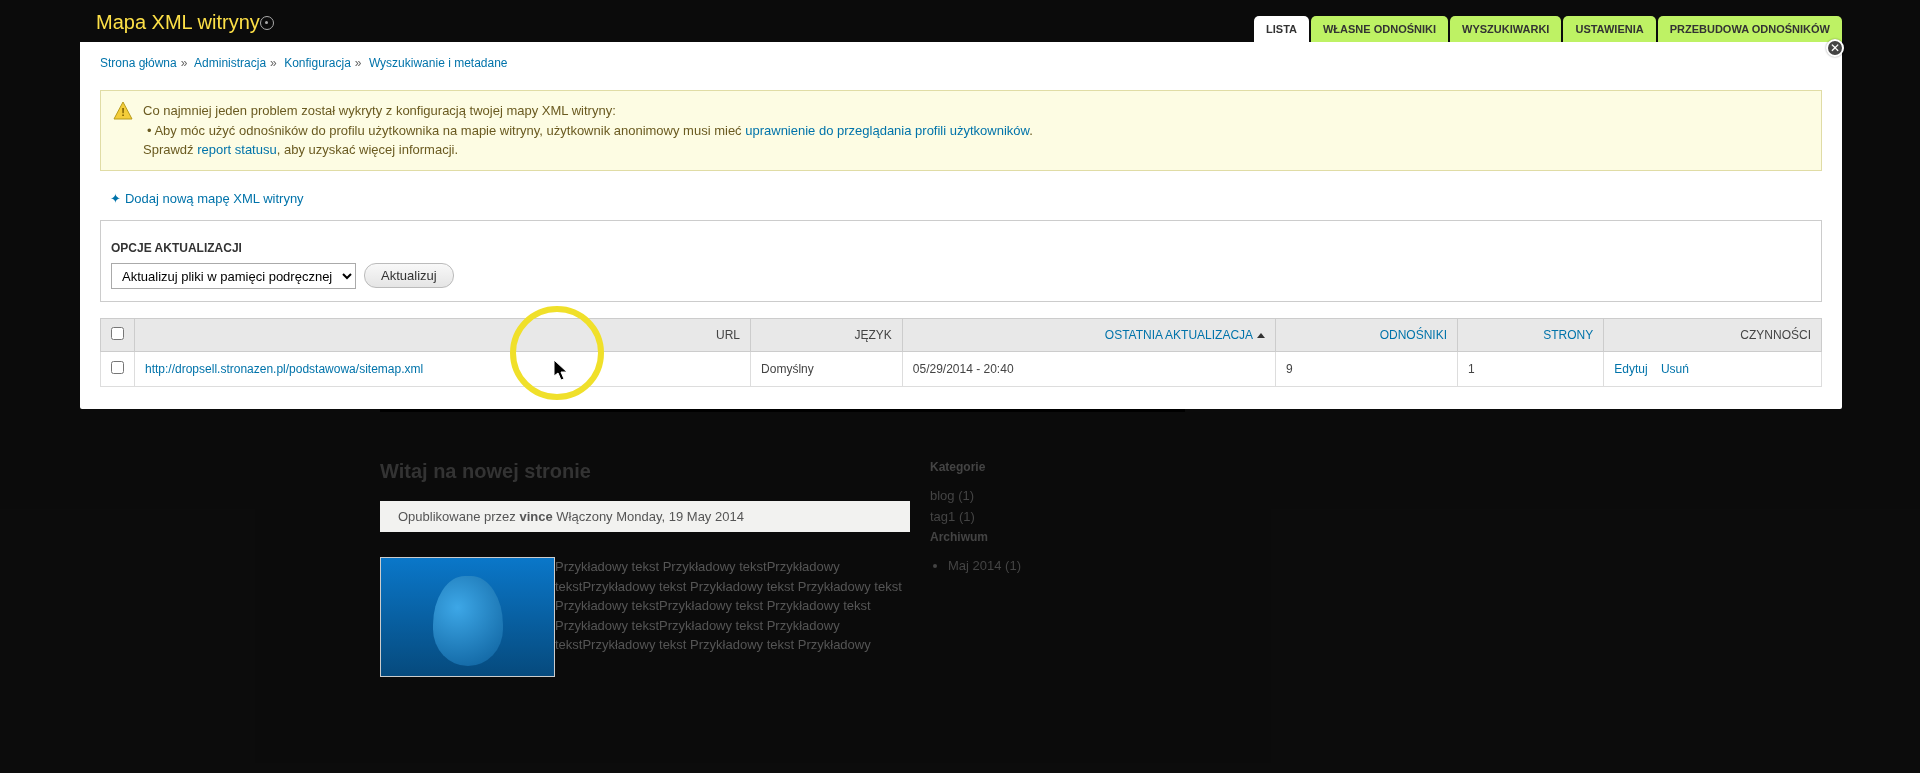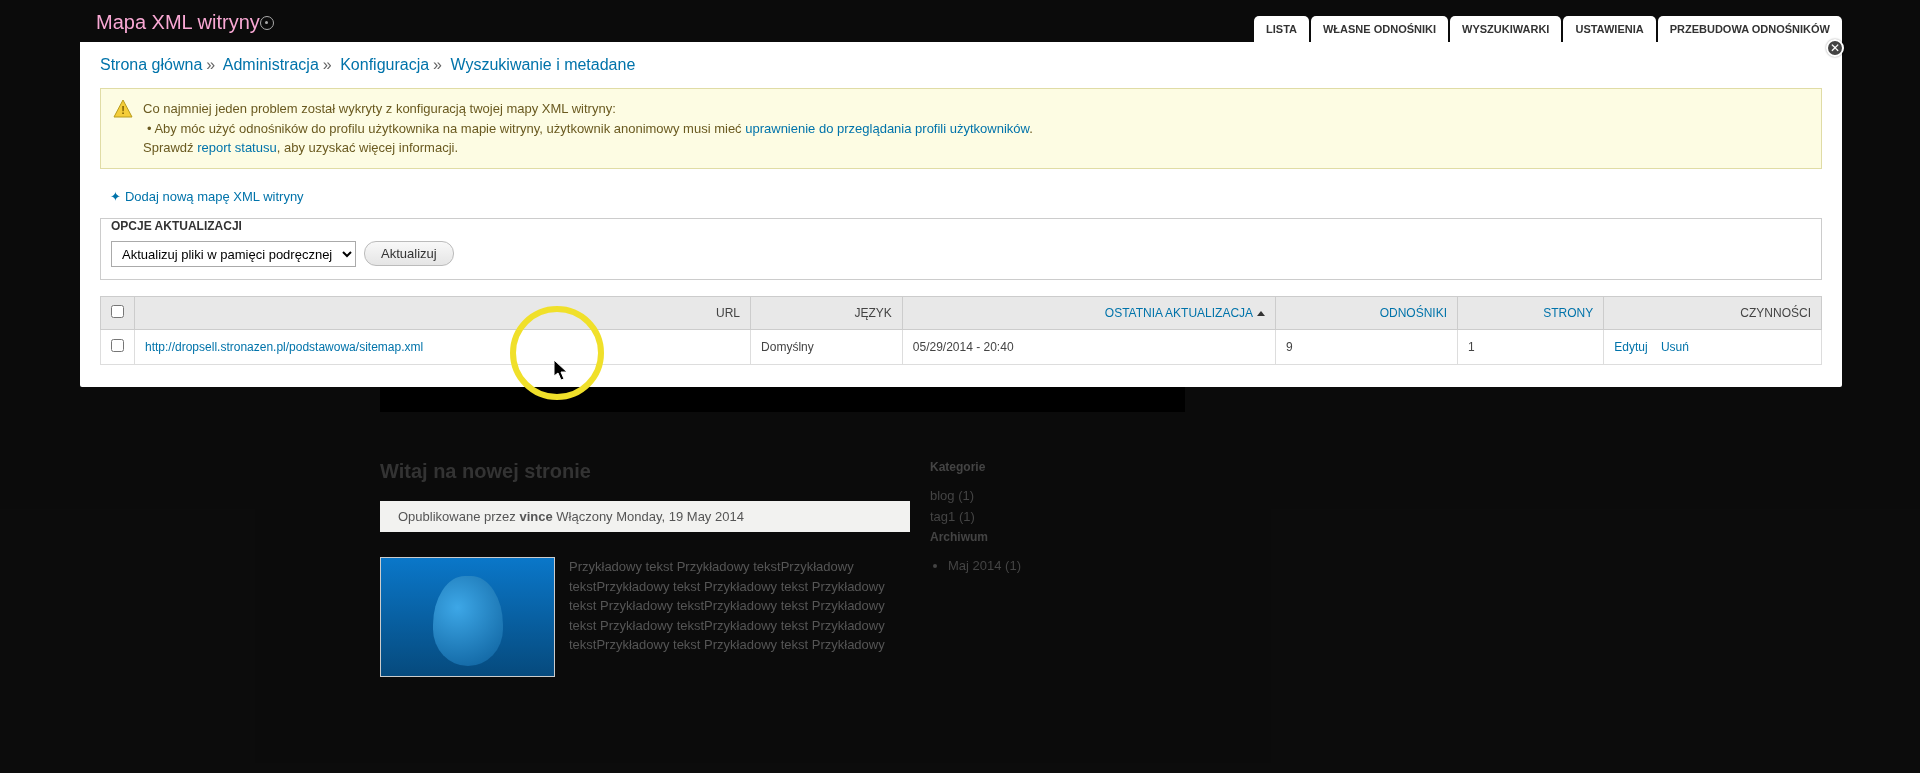--- a/index.html
+++ b/index.html
@@ -44,21 +44,20 @@
 .bg-article .meta {
   background: #f2f2f0;
   padding: 8px 18px;
   font-size: 13px;
   color: #555;
   margin-bottom: 25px;
 }
 
 .bg-article .body-row {
   display: flex;
-  gap: 14px;
 }
 
 .bg-article .thumb {
   width: 175px;
   height: 120px;
   background: linear-gradient(#0a77c9, #064a7d);
   border: 1px solid #ccc;
   position: relative;
 }
 
@@ -114,21 +113,21 @@
 }
 
 .admin-header {
   height: 42px;
   display: flex;
   align-items: flex-end;
   justify-content: space-between;
 }
 
 .admin-title {
-  color: #f9a8d4;
+  color: #fde047;
   font-size: 20px;
   font-weight: normal;
   padding: 8px 16px;
   display: flex;
   align-items: center;
 }
 
 .admin-title .refresh-icon {
   width: 14px;
   height: 14px;
@@ -146,21 +145,21 @@
 }
 
 .admin-tabs {
   display: flex;
   gap: 2px;
   align-items: flex-end;
   margin-top: 28px;
 }
 
 .admin-tab {
-  background: #ffffff;
+  background: #bef264;
   color: #333;
   font-size: 11px;
   font-weight: bold;
   padding: 7px 12px;
   border-radius: 5px 5px 0 0;
   cursor: pointer;
   text-transform: uppercase;
 }
 
 .admin-tab.active {
@@ -186,23 +185,23 @@
   display: flex;
   align-items: center;
   justify-content: center;
   font-size: 12px;
   cursor: pointer;
   border: 2px solid #fff;
   box-shadow: 0 0 2px rgba(0,0,0,0.4);
 }
 
 .breadcrumb {
-  font-size: 16px;
+  font-size: 12px;
   color: #0073aa;
-  margin-bottom: 14px;
+  margin-bottom: 20px;
 }
 
 .breadcrumb a { color: #0073aa; text-decoration: none; }
 .breadcrumb .sep { color: #666; margin: 0 4px; }
 
 .warning-box {
   background: #fdfce3;
   border: 1px solid #e0dca5;
   padding: 10px 12px;
   margin-bottom: 16px;
@@ -229,21 +228,21 @@
   font-size: 13px;
   text-decoration: none;
   display: inline-flex;
   align-items: center;
   gap: 4px;
   margin: 4px 0 14px 10px;
 }
 
 .update-section {
   border: 1px solid #ccc;
-  padding: 0 10px 12px 10px;
+  padding: 20px 10px 12px 10px;
   margin-bottom: 16px;
 }
 
 .update-section .legend {
   font-size: 12px;
   font-weight: bold;
   color: #333;
   margin-bottom: 8px;
 }
 

